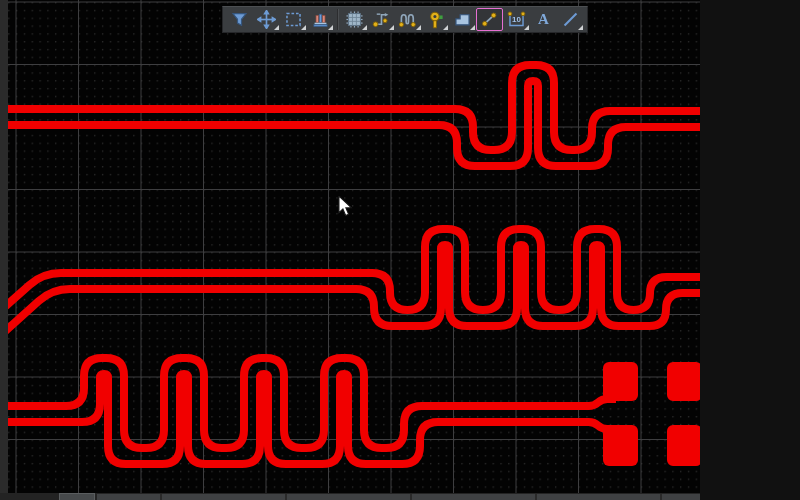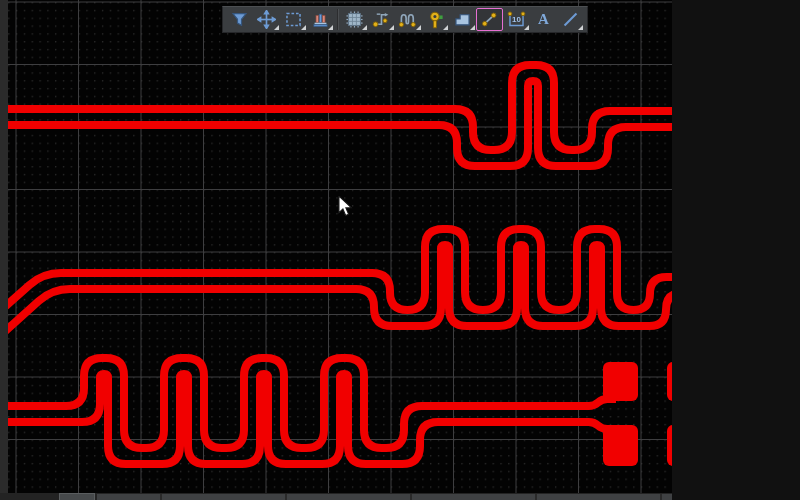--- a/index.html
+++ b/index.html
@@ -1,17 +1,17 @@
 <!DOCTYPE html>
 <html><head>
 <meta charset="utf-8">
 <style>
   html,body{margin:0;padding:0;background:#111;}
-  #screen{position:relative;width:648px;height:500px;overflow:hidden;background:#030303;
-          font-family:"Liberation Sans",sans-serif;padding-left:24px;}
+  #screen{position:relative;width:700px;height:500px;overflow:hidden;background:#030303;
+          font-family:"Liberation Sans",sans-serif;}
   #pcb{position:absolute;left:0;top:0;}
 
   
   .edge{position:absolute;background:#2b2b2b;}
   #edge-left{left:0;top:0;width:8px;height:500px;}
   #edge-right{left:791px;top:0;width:9px;height:500px;}
   #edge-bottom{left:0;top:493px;width:800px;height:7px;background:#232323;}
   #bottom-thumb{position:absolute;left:59px;top:0px;width:36px;height:7px;
                 background:#46494b;border:1px solid #5a5d5f;border-bottom:none;box-sizing:border-box;}
   #bottom-bar{position:absolute;left:97px;top:1px;width:689px;height:6px;background:#3f4143;}

